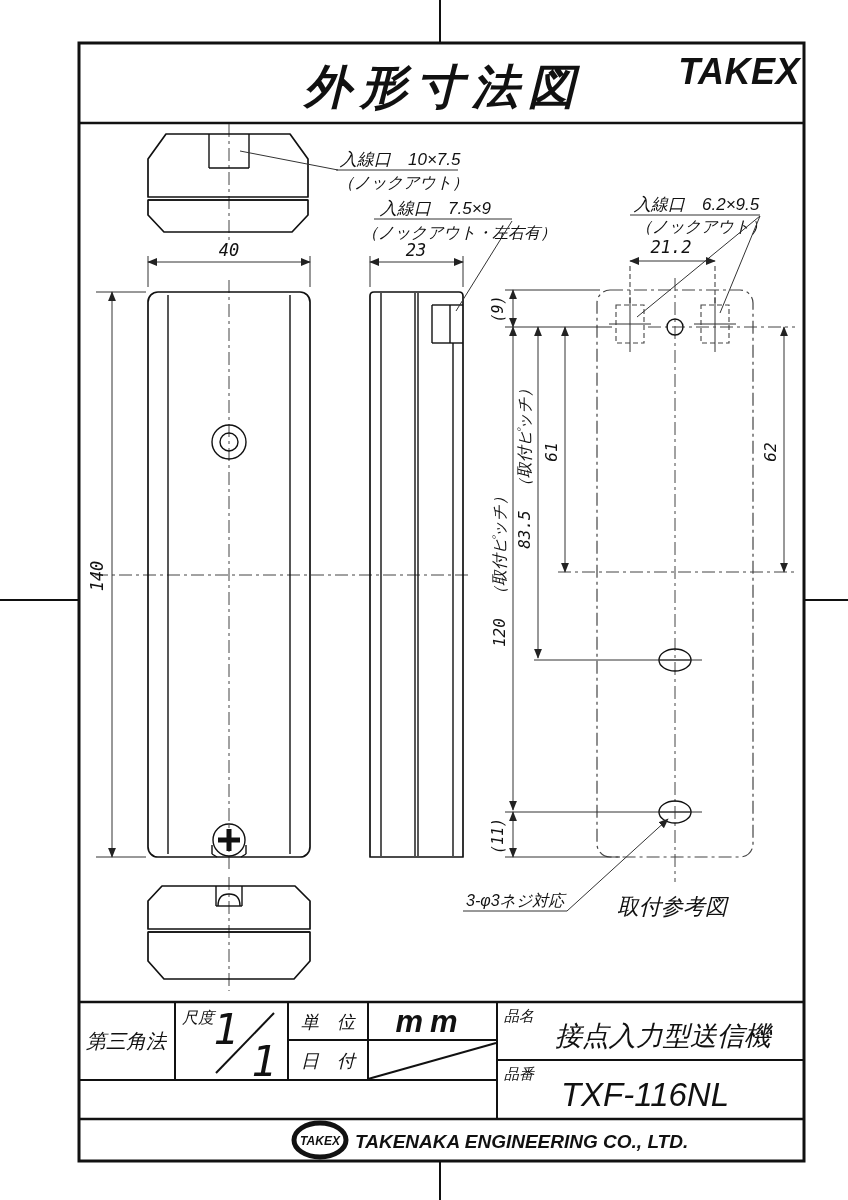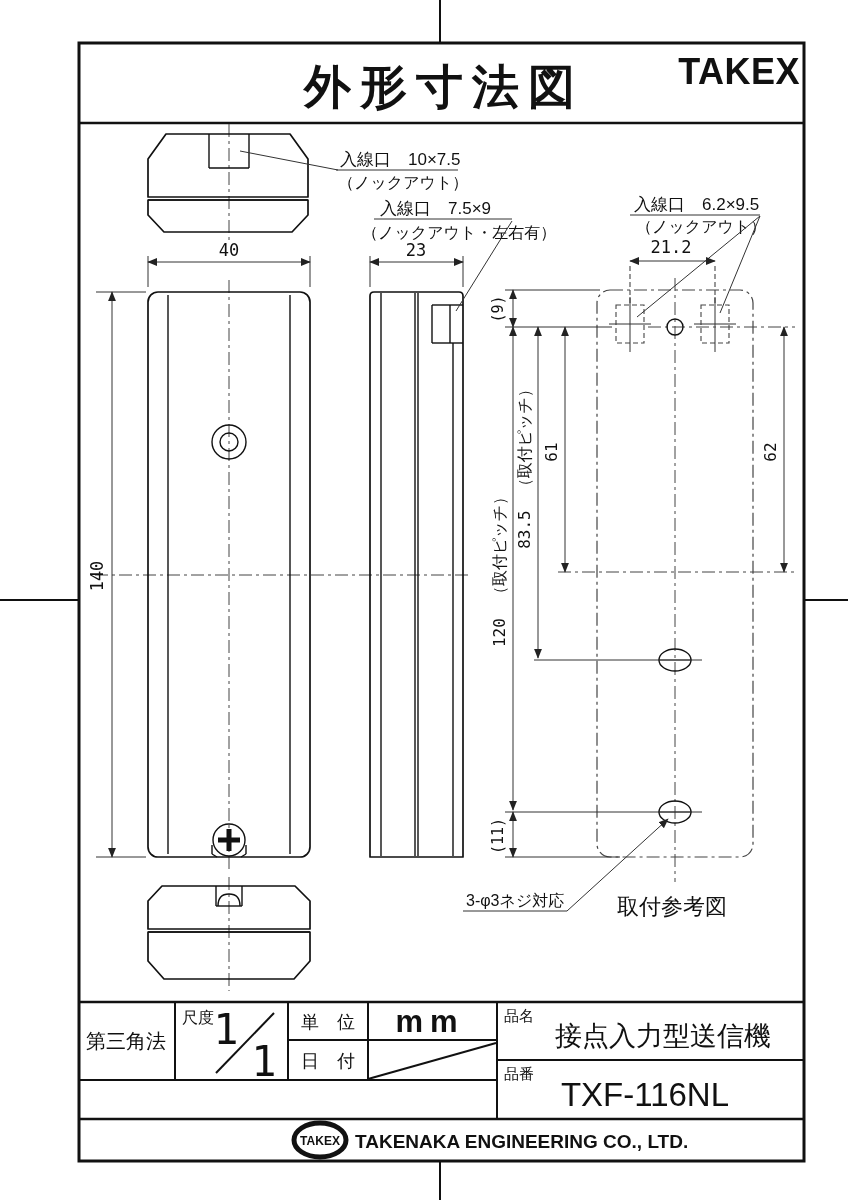--- a/index.html
+++ b/index.html
@@ -1,17 +1,17 @@
 <!DOCTYPE html>
 <html><head>
 <meta charset="utf-8">
 <style>
   html,body{margin:0;padding:0;background:#9a9a9a;}
   .page{position:relative;width:848px;height:1200px;background:#ffffff;margin:0 auto;
-        font-family:"Liberation Sans",sans-serif;}
+        font-family:"Liberation Sans",sans-serif;font-style:italic;}
   svg{display:block;}
   .ol{stroke:#111;stroke-width:1.7;fill:none;stroke-linejoin:round;stroke-linecap:round;}
   .ol2{stroke:#111;stroke-width:1.4;fill:none;stroke-linejoin:round;}
   .thin{stroke:#333;stroke-width:1;fill:none;}
   .cl{stroke:#444;stroke-width:1;fill:none;stroke-dasharray:13 4 3 4;}
   .dsh{stroke:#444;stroke-width:1.1;fill:none;stroke-dasharray:5 3;}
   .ph{stroke:#444;stroke-width:1.2;fill:none;stroke-dasharray:13 4 3 4;}
   .frame{stroke:#111;stroke-width:3;fill:none;}
   .tbl{stroke:#111;stroke-width:2;fill:none;}
   .tbl2{stroke:#111;stroke-width:2.4;fill:none;}

